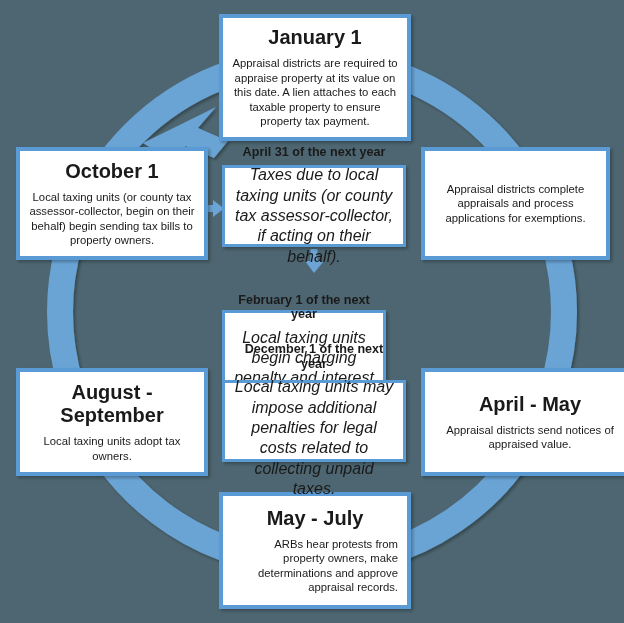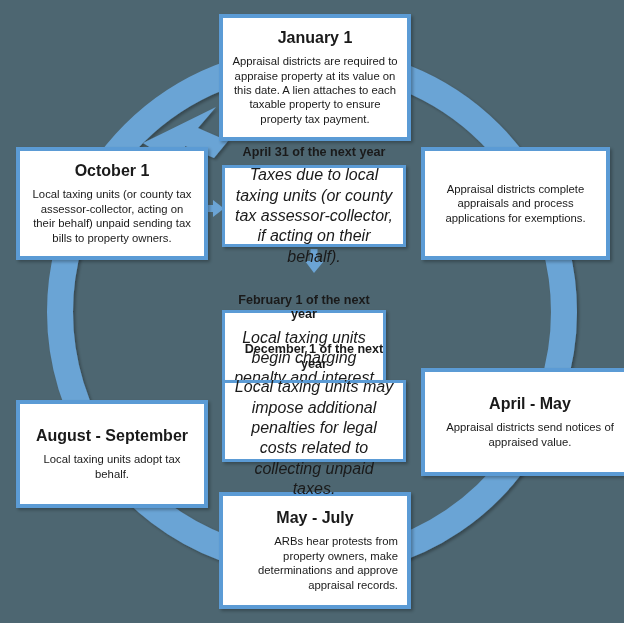--- a/index.html
+++ b/index.html
@@ -41,32 +41,32 @@
     font-weight: bold;
     color: #1a1a1a;
     line-height: 1.15;
     margin-bottom: 7px;
   }
   .node .body {
     color: #1a1a1a;
     line-height: 1.28;
   }
   
-  .outer .title { font-size: 16px; }
+  .outer .title { font-size: 20px; }
   .outer .body  { font-size: 11.3px; }
   
   .inner { border-width: 3px; }
   .inner .title { font-size: 12.6px; margin-bottom: 6px; }
   .inner .body  { font-size: 16px; font-style: italic; }
 
   #node-jan1      { left: 219px; top: 14px;  width: 192px; height: 127px; }
   #node-jan-apr   { left: 421px; top: 147px; width: 189px; height: 113px; }
   #node-apr-may   { left: 421px; top: 368px; width: 218px; height: 108px; }
   #node-may-jul   { left: 219px; top: 492px; width: 192px; height: 117px; text-align: right; }
-  #node-aug-sep   { left: 16px;  top: 368px; width: 192px; height: 108px; margin-top: 32px; }
+  #node-aug-sep   { left: 16px;  top: 368px; width: 192px; height: 108px; }
   #node-oct1      { left: 16px;  top: 147px; width: 192px; height: 113px; }
 
   #node-jan31     { left: 222px; top: 165px; width: 184px; height: 82px; }
   #node-feb1      { left: 222px; top: 275px; width: 164px; height: 82px; margin-top: 35px; }
   #node-jul1      { left: 222px; top: 380px; width: 184px; height: 82px; }
 </style>
 </head>
 <body>
 
 <div id="page">
@@ -114,26 +114,26 @@
     <div class="body">Appraisal districts send notices of appraised value.</div>
   </div>
 
   <div class="node outer" id="node-may-jul">
     <div class="title">May - July</div>
     <div class="body">ARBs hear protests from property owners, make determinations and approve appraisal records.</div>
   </div>
 
   <div class="node outer" id="node-aug-sep">
     <div class="title">August - September</div>
-    <div class="body">Local taxing units adopt tax behalf.</div>
+    <div class="body">Local taxing units adopt tax owners.</div>
   </div>
 
   <div class="node outer" id="node-oct1">
     <div class="title">October 1</div>
-    <div class="body">Local taxing units (or county tax assessor-collector, acting on their behalf) unpaid sending tax bills to property owners.</div>
+    <div class="body">Local taxing units (or county tax assessor-collector, begin on their behalf) begin sending tax bills to property owners.</div>
   </div>
 
   <div class="node inner" id="node-jan31">
     <div class="title">April 31 of the next year</div>
     <div class="body">Taxes due to local taxing units (or county tax assessor-collector, if acting on their behalf).</div>
   </div>
 
   <div class="node inner" id="node-feb1">
     <div class="title">February 1 of the next year</div>
     <div class="body">Local taxing units begin charging penalty and interest for unpaid tax bills.</div>

